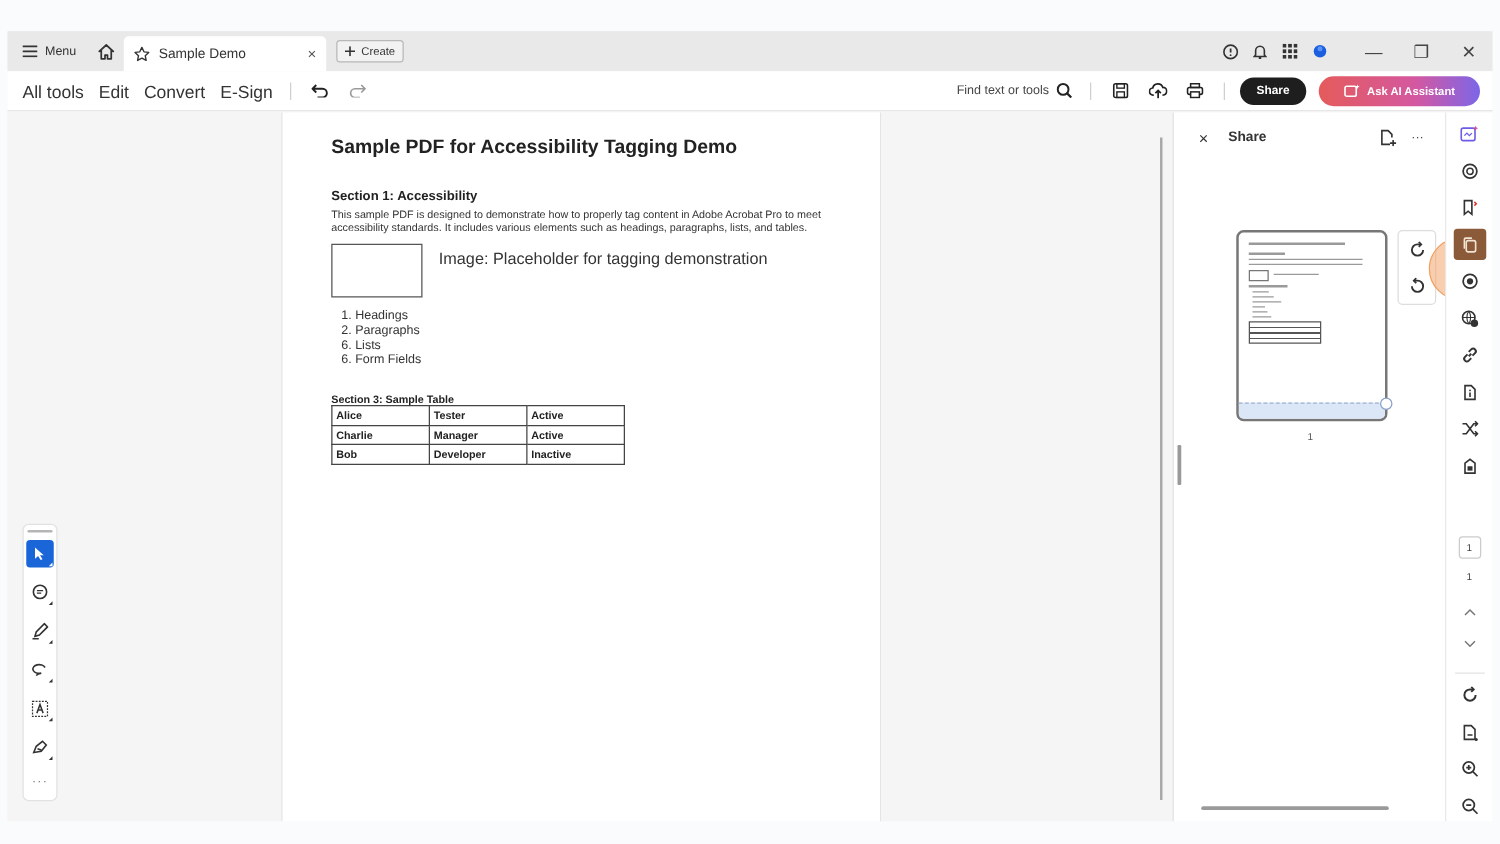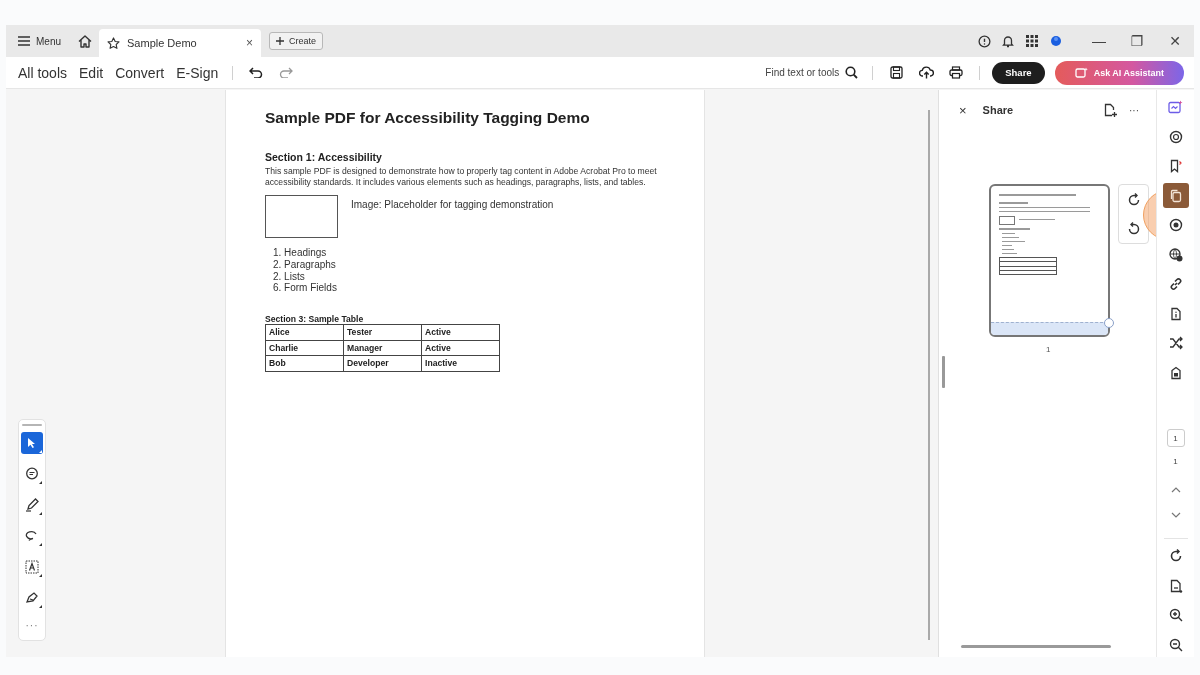--- a/index.html
+++ b/index.html
@@ -35,21 +35,21 @@
   .lt-btn .corner { position: absolute; right: 1px; bottom: 1px; width: 0; height: 0; border-left: 3px solid transparent; border-bottom: 3px solid #333; }
   .lt-btn.active .corner { border-bottom-color: #fff; }
   .lt-more { font-size: 10px; color: #777; letter-spacing: 1px; margin-top: 2px; }
   
   .page { position: absolute; left: 219px; top: 65px; width: 480px; height: 567px; background: #fff; border-left: 1px solid #e4e4e4; border-right: 1px solid #e4e4e4; padding: 19px 0 0 39px; color: #222; }
   .doc-title { font-size: 15.5px; font-weight: bold; margin-bottom: 24px; }
   .doc-h { font-size: 10.5px; font-weight: bold; margin-bottom: 3px; }
   .doc-p { font-size: 8.6px; line-height: 10.6px; width: 410px; color: #333; }
   .img-row { display: flex; margin-top: 8px; margin-bottom: 9px; }
   .img-ph { width: 73px; height: 43px; border: 1px solid #555; }
-  .img-cap { font-size: 10px; margin-left: 13px; margin-top: 4px; color: #333; }
+  .img-cap { font-size: 13px; margin-left: 13px; margin-top: 4px; color: #333; }
   .doc-ol { font-size: 10px; line-height: 11.7px; margin-top: 8px; margin-left: 8px; color: #333; list-style: none; }
   .doc-h3 { font-size: 8.6px; font-weight: bold; margin-top: 20px; }
   .doc-table { border-collapse: collapse; font-size: 8.6px; font-weight: bold; color: #222; }
   .doc-table td { border: 1.3px solid #444; width: 78px; height: 15.5px; padding: 0 3px; }
   
   .mid-area { position: absolute; left: 699px; top: 65px; width: 233px; height: 567px; background: #f5f5f5; }
   .vscroll { position: absolute; left: 223px; top: 20px; width: 2px; height: 530px; background: #a9a9a9; }
   
   .pages-panel { position: absolute; left: 932px; top: 65px; width: 218px; height: 567px; background: #fff; border-left: 1px solid #e0e0e0; }
   .pp-head { display: flex; align-items: center; height: 40px; padding: 0 10px 0 20px; }
@@ -294,21 +294,21 @@
     <div class="doc-title">Sample PDF for Accessibility Tagging Demo</div>
     <div class="doc-h">Section 1: Accessibility</div>
     <div class="doc-p">This sample PDF is designed to demonstrate how to properly tag content in Adobe Acrobat Pro to meet accessibility standards. It includes various elements such as headings, paragraphs, lists, and tables.</div>
     <div class="img-row">
       <div class="img-ph"></div>
       <div class="img-cap">Image: Placeholder for tagging demonstration</div>
     </div>
     <ol class="doc-ol">
       <li>1. Headings</li>
       <li>2. Paragraphs</li>
-      <li>2. Lists</li>
+      <li>6. Lists</li>
       <li>6. Form Fields</li>
     </ol>
     <div class="doc-h3">Section 3: Sample Table</div>
     <table class="doc-table">
       <tbody>
       <tr>
         <td>Alice</td>
         <td>Tester</td>
         <td>Active</td>
       </tr>

